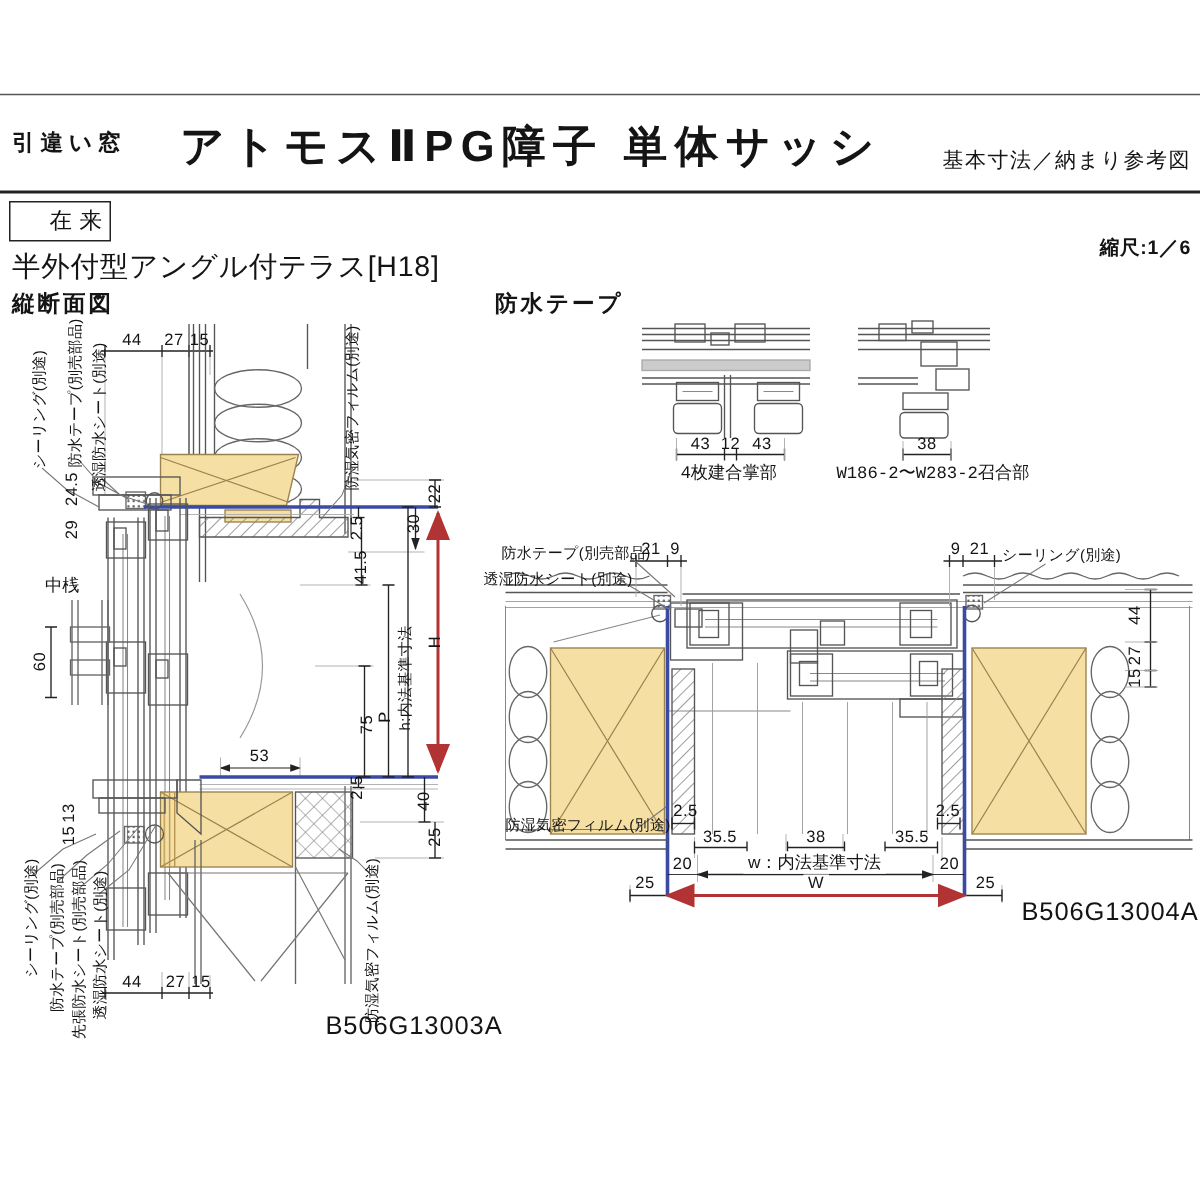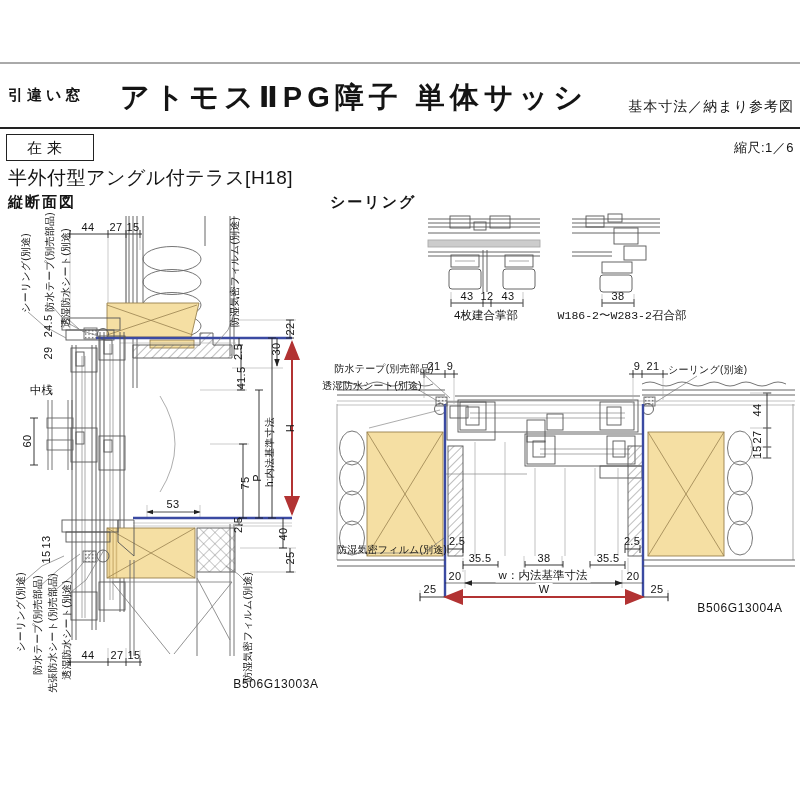--- a/index.html
+++ b/index.html
@@ -6,30 +6,30 @@
   body{
     width:800px;height:800px;background:#ffffff;position:relative;overflow:hidden;
     font-family:"Liberation Sans","DejaVu Sans",sans-serif;color:#141414;
   }
   .abs{position:absolute;white-space:nowrap;}
   .ctr{transform:translate(-50%,-50%);}
   .rot{transform:translate(-50%,-50%) rotate(-90deg);}
   .dim{font-size:11px;letter-spacing:.3px;}
   .note{font-size:10px;letter-spacing:.2px;}
   .cap{font-size:11.5px;}
-  .code{font-size:12px;letter-spacing:.6px;}
+  .code{font-size:17px;letter-spacing:.6px;}
   .h-win{font-size:15px;letter-spacing:4px;font-weight:700;}
   .h-title{font-size:29px;font-weight:bold;letter-spacing:5px;}
   .h-note{font-size:14px;letter-spacing:1px;}
   .h-scale{font-size:13px;letter-spacing:.5px;}
   .h-prod{font-size:19px;font-weight:normal;letter-spacing:.5px;}
   .sec-title{font-size:15px;font-weight:bold;letter-spacing:2px;}
   .badge{
     border:1.6px solid #222;width:66px;height:25px;line-height:25px;
-    text-align:left;font-size:15px;letter-spacing:5px;padding-left:20px;box-sizing:content-box;
+    text-align:right;font-size:15px;letter-spacing:5px;padding-left:0;box-sizing:content-box;
   }
   svg{position:absolute;left:0;top:0;}
 </style>
 </head>
 <body>
 
 <svg width="800" height="800" viewBox="0 0 800 800">
   <defs>
     <pattern id="hat" width="6" height="6" patternUnits="userSpaceOnUse" patternTransform="rotate(45)">
       <line x1="0" y1="0" x2="0" y2="6" stroke="#888" stroke-width="1.1"></line>
@@ -269,25 +269,25 @@
     <line x1="643" y1="597" x2="668" y2="597" stroke="#222"></line>
       <path d="M668 593v8" stroke="#222"></path>
     <line x1="445" y1="597" x2="643" y2="597" stroke="#b23333" stroke-width="2" marker-start="url(#ar)" marker-end="url(#ar)"></line>
   </g>
 </svg>
 
 <div class="abs h-win" style="left:8px;top:86px;">引違い窓</div>
 <div class="abs h-title" style="left:120px;top:78px;">アトモスⅡPG障子 単体サッシ</div>
 <div class="abs h-note" style="right:6px;top:98px;">基本寸法／納まり参考図</div>
 <div class="abs badge" style="left:6px;top:134px;">在来</div>
-<div class="abs h-scale" style="right:6px;top:139px;">縮尺:1／6</div>
+<div class="abs h-scale" style="right:6px;top:156px;font-weight:bold;">縮尺:1／6</div>
 <div class="abs h-prod" style="left:8px;top:165px;">半外付型アングル付テラス[H18]</div>
 
 <div class="abs sec-title" style="left:8px;top:193px;">縦断面図</div>
-<div class="abs sec-title" style="left:330px;top:193px;">シーリング</div>
+<div class="abs sec-title" style="left:330px;top:193px;">防水テープ</div>
 
 <div class="abs dim ctr" style="left:88px;top:227px;">44</div>
 <div class="abs dim ctr" style="left:116px;top:227px;">27</div>
 <div class="abs dim ctr" style="left:133px;top:227px;">15</div>
 
 <div class="abs note rot" style="left:26px;top:273px;">シーリング(別途)</div>
 <div class="abs note rot" style="left:50px;top:262px;">防水テープ(別売部品)</div>
 <div class="abs note rot" style="left:66px;top:278px;">透湿防水シート(別途)</div>
 <div class="abs note rot" style="left:235px;top:272px;">防湿気密フィルム(別途)</div>
 

